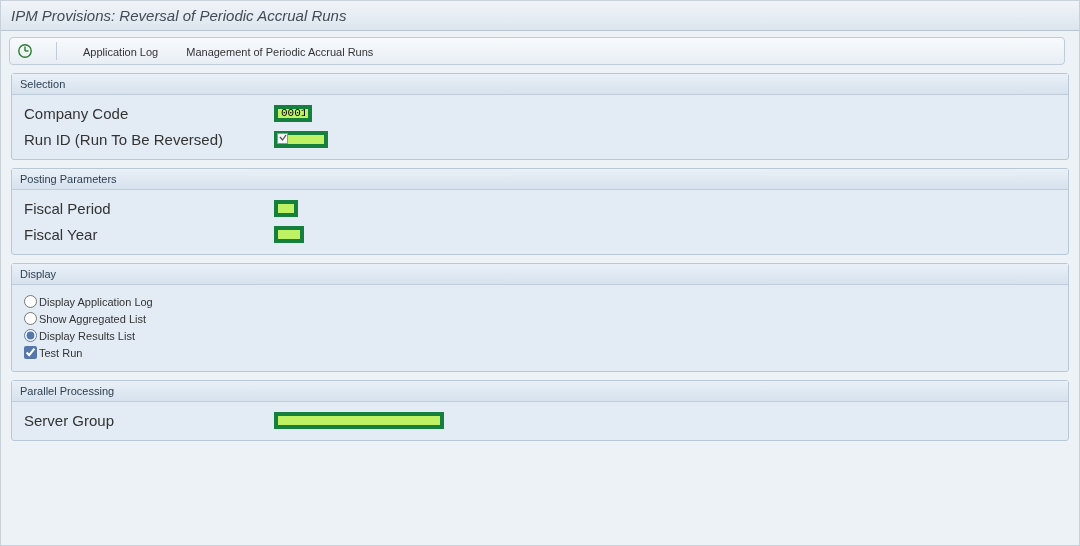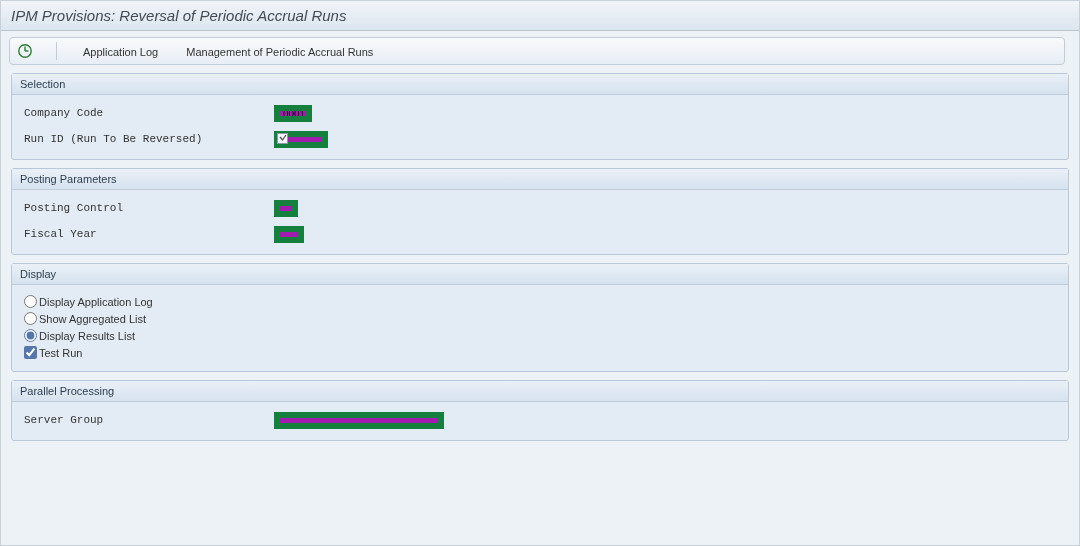--- a/index.html
+++ b/index.html
@@ -74,30 +74,29 @@
     .row {
       display: flex;
       align-items: center;
       margin-bottom: 6px;
       min-height: 20px;
     }
     .row:last-child { margin-bottom: 0; }
     .lbl {
       width: 250px;
       color: #333;
-      font-size: 11px;
-      font-family: Liberation Mono, monospace;
+      font-size: 15px;
     }
     .fld input[type=text] {
-      border: 6px solid #15803d;
-      background: #a21caf;
+      border: 4px solid #15803d;
+      background: #bef264;
       font-size: 11px;
       padding: 1px 3px;
       height: 17px;
-      font-family: Liberation Serif, serif;
+      font-family: Liberation Mono, monospace;
     }
     .w-xs { width: 38px; }
     .w-sm { width: 24px; }
     .w-sm2 { width: 30px; }
     .w-md { width: 170px; }
 
     .runid-wrap {
       position: relative;
       display: inline-flex;
       align-items: center;
@@ -180,21 +179,21 @@
           </span>
         </div>
       </div>
     </div>
   </div>
 
   <div class="group">
     <div class="group-title">Posting Parameters</div>
     <div class="group-body">
       <div class="row">
-        <div class="lbl">Posting Control</div>
+        <div class="lbl">Fiscal Period</div>
         <div class="fld"><input type="text" class="w-sm" value="" style=""></div>
       </div>
       <div class="row">
         <div class="lbl">Fiscal Year</div>
         <div class="fld"><input type="text" class="w-sm2" value="" style=""></div>
       </div>
     </div>
   </div>
 
   <div class="group">

